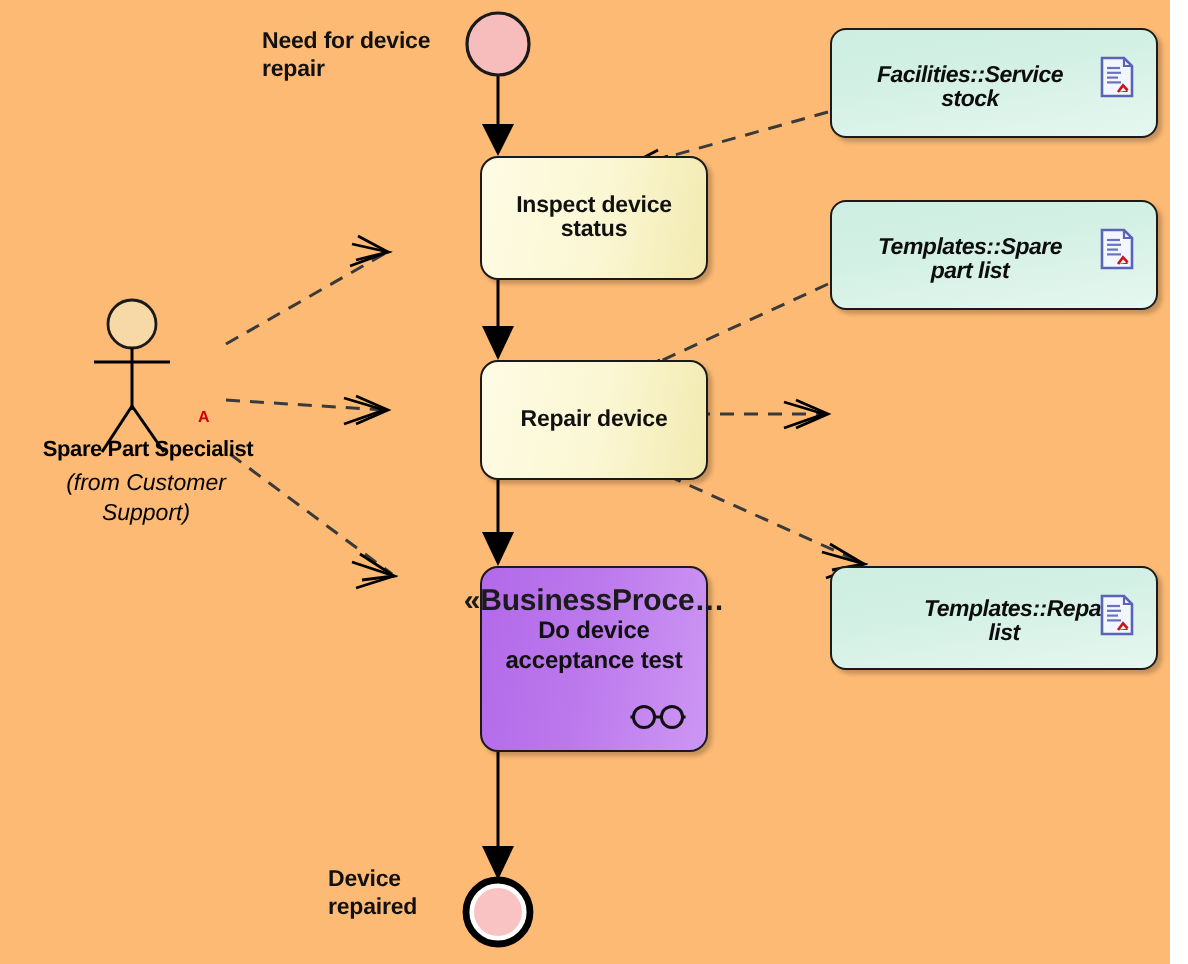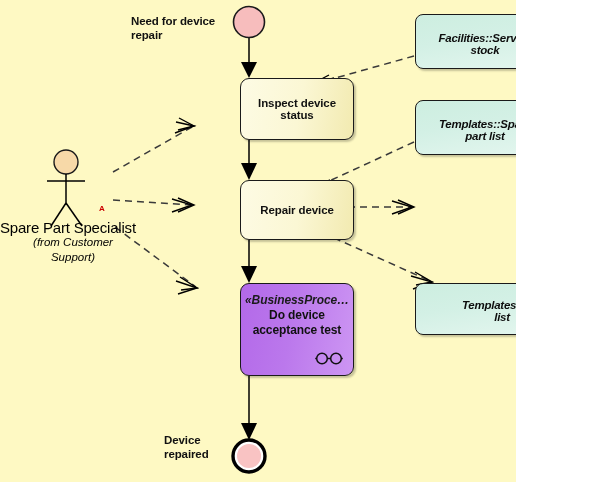--- a/index.html
+++ b/index.html
@@ -5,23 +5,23 @@
   html, body {
     margin: 0;
     padding: 0;
     background: #ffffff;
   }
   body {
     font-family: "Liberation Sans", sans-serif;
   }
   #canvas {
     position: relative;
-    width: 516px;
+    width: 585px;
     height: 482px;
-    background: #fef9c3;
+    background: #fdba74;
     overflow: hidden;
   }
   #svg-layer {
     position: absolute;
     left: 0;
     top: 0;
     width: 594px;
     height: 482px;
   }
 
@@ -43,22 +43,23 @@
   #label-end {
     left: 164px;
     top: 433px;
     width: 70px;
   }
   #actor-name {
     position: absolute;
     left: 0px;
     top: 219px;
     width: 148px;
-    font-size: 15px;
-    font-weight: normal;
+    text-align: center;
+    font-size: 11px;
+    font-weight: bold;
     color: #000000;
     letter-spacing: -0.2px;
   }
   #actor-from {
     position: absolute;
     left: 18px;
     top: 235px;
     width: 110px;
     text-align: center;
     font-size: 11.5px;
@@ -114,24 +115,23 @@
     top: 283px;
     width: 114px;
     height: 93px;
     background: linear-gradient(100deg, #b369e9 0%, #bb78ec 45%, #cd96f3 100%);
     flex-direction: column;
     justify-content: flex-start;
     padding-top: 9px;
     line-height: 15px;
   }
   #node-accept .stereo {
-    font-size: 12px;
+    font-size: 15px;
     font-weight: 600;
     color: #1b1b1b;
-    font-style: italic;
   }
   #node-accept .nm {
     font-size: 12px;
     font-weight: bold;
     color: #111111;
   }
   .glasses-icon {
     position: absolute;
     right: 9px;
     bottom: 10px;

